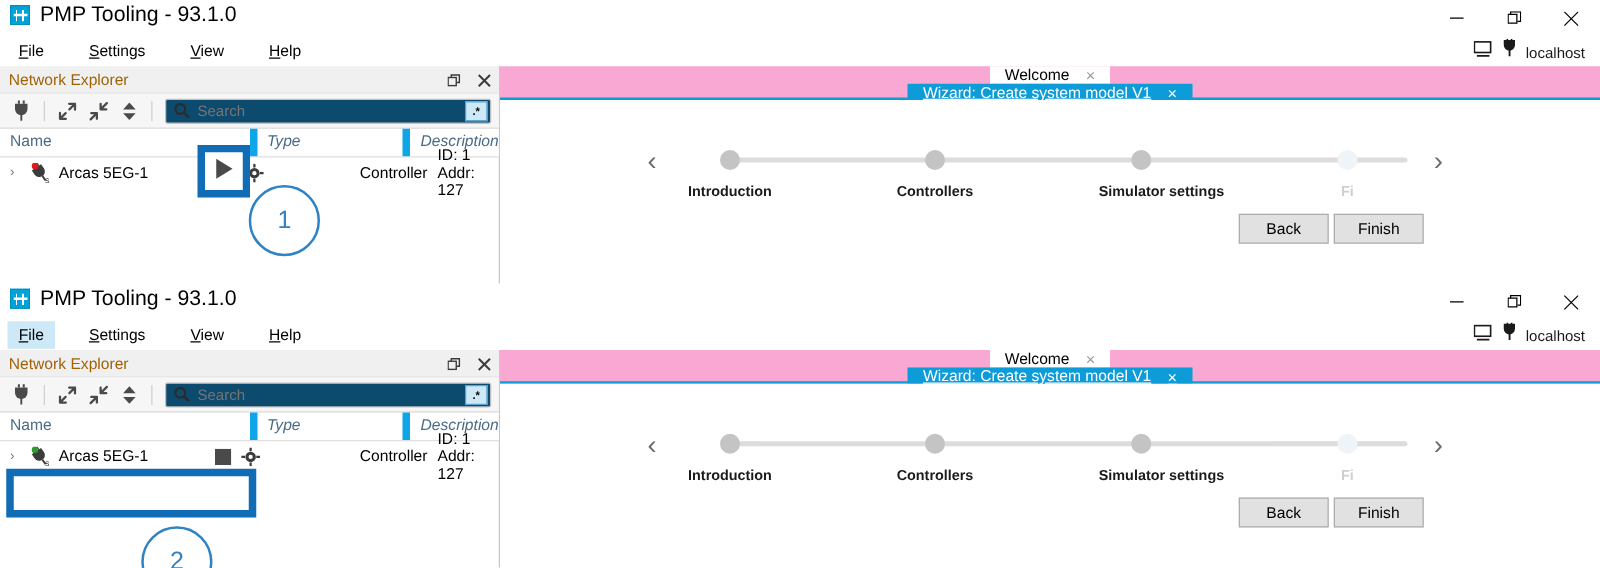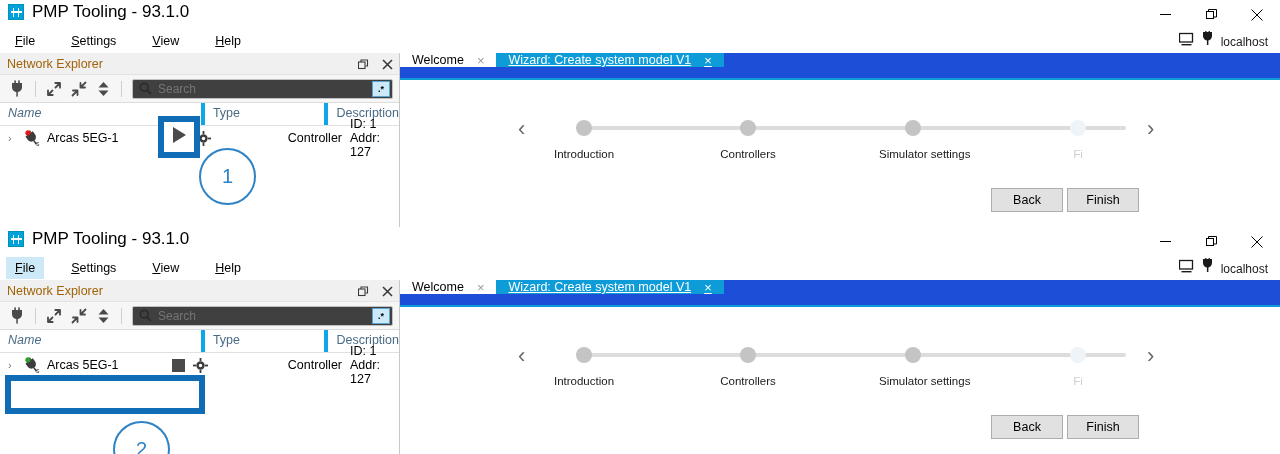--- a/index.html
+++ b/index.html
@@ -69,41 +69,41 @@
 
   .dock-toolbar {
     position: relative; height: 28px; background: #f6f6f6;
     display: flex; align-items: center; gap: 2px; padding: 0 6px;
     border-bottom: 1px solid #dcdcdc;
   }
   .tool-btn { width: 23px; height: 22px; display: flex; align-items: center; justify-content: center; }
   .tb-sep { width: 1px; height: 16px; background: #cfcfcf; margin: 0 4px; }
 
   .search-box {
-    flex: 1; height: 20px; background: #404040; border: 1px solid #c0c0c0;
+    flex: 1; height: 20px; background: #0c4a6e; border: 1px solid #c0c0c0;
     border-radius: 2px; display: flex; align-items: center; padding: 0 2px 0 6px; margin-left: 4px;
   }
   .search-icon { flex: none; display: flex; align-items: center; color: #2b2b2b; }
   .search-input {
     flex: 1; border: none; outline: none; font-size: 12px; color: #999999;
     font-family: "Liberation Sans", sans-serif; background: transparent; padding-left: 6px;
   }
   .regex-btn {
     width: 18px; height: 16px; background: #cde8f7; border: 1px solid #5ba3d0;
     display: flex; align-items: center; justify-content: center;
     font-size: 9px; color: #000000; flex: none; font-weight: bold;
   }
 
   
   .tbl-head { display: flex; height: 23px; background: #ffffff; border-bottom: 1px solid #e0e0e0; }
   .th {
     font-size: 12.5px; color: #4a6b86; padding: 3px 0 0 8px; position: relative;
   }
-  .th + .th { border-left: 4px solid #0ea5e9; }
-  .col-name { width: 212px; font-style: italic; }
+  .th + .th { border-left: 6px solid #0ea5e9; font-style: italic; }
+  .col-name { width: 212px; }
   .col-type { width: 130px; }
   .col-desc { flex: 1; }
 
   .tbl-row { position: relative; display: flex; height: 24px; align-items: center; }
   .cell { font-size: 12.5px; color: #000000; padding-left: 8px; display: flex; align-items: center; }
   .cell.c-name { width: 212px; gap: 5px; }
   .cell.c-type { width: 130px; justify-content: flex-end; }
   .cell.c-desc { flex: 1; }
 
   .chev { color: #767676; font-size: 11px; width: 10px; display: inline-block; }
@@ -113,21 +113,21 @@
   .hl-box { position: absolute; border: 6px solid #0f6cb5; background: transparent; pointer-events: none; }
   .callout {
     position: absolute; border: 2px solid #2f83c5; border-radius: 50%;
     background: rgba(255,255,255,0.0);
     display: flex; align-items: center; justify-content: center;
     font-size: 20px; color: #2f83c5; font-family: "Liberation Sans", sans-serif;
   }
 
   
   .content-area { position: absolute; left: 400px; top: 0; right: 0; height: 174px; background: #ffffff; }
-  .tabbar { height: 27px; background: #1d4ed8; display: flex; align-items: flex-start; border-bottom: 2px solid #0d9cd8; }
+  .tabbar { height: 27px; background: #f9a8d4; display: flex; align-items: center; border-bottom: 2px solid #0d9cd8; flex-direction: column; }
   .tab {
     display: flex; align-items: center; gap: 13px; padding: 0 12px;
     font-size: 12.5px; color: #000000; background: #ffffff; cursor: default;
   }
   .tab.active { background: #0d9cd8; color: #ffffff; text-decoration: underline; }
   .tab-close { font-size: 13px; color: #9a9a9a; line-height: 1; }
   .tab.active .tab-close { color: #ffffff; }
 
   .wizard { position: relative; height: 147px; background: #ffffff; overflow: hidden; }
 
@@ -143,25 +143,25 @@
   .step-track {
     position: absolute; left: 34px; top: 12px; width: 542px; height: 4px; background: #dcdcdc; border-radius: 2px;
   }
   .step {
     position: absolute; top: 0; width: 68px; text-align: center;
   }
   .step-dot {
     width: 16px; height: 16px; border-radius: 50%; background: #c4c4c4;
     margin: 6px auto 0; position: relative; z-index: 2;
   }
-  .step-label { margin-top: 12px; font-size: 11.5px; color: #1a1a1a; white-space: nowrap; }
+  .step-label { margin-top: 12px; font-size: 11.5px; color: #1a1a1a; white-space: nowrap; font-weight: bold; }
   .step.future .step-dot { background: #eef4f8; }
   .step.future .step-label { color: #cfcfcf; }
 
-  .wizard-buttons { position: absolute; right: 141px; bottom: 15px; display: flex; gap: 4px; text-align: center; }
+  .wizard-buttons { position: absolute; right: 141px; bottom: 32px; display: flex; gap: 4px; text-align: center; }
   .wz-btn {
     width: 72px; height: 24px; background: #e1e1e1; border: 1px solid #adadad;
     font-size: 12.5px; color: #000000; font-family: "Liberation Sans", sans-serif;
     display: flex; align-items: center; justify-content: center; cursor: default;
   }
 </style>
 </head>
 <body>
 
 <div class="app-window" id="window-1">

